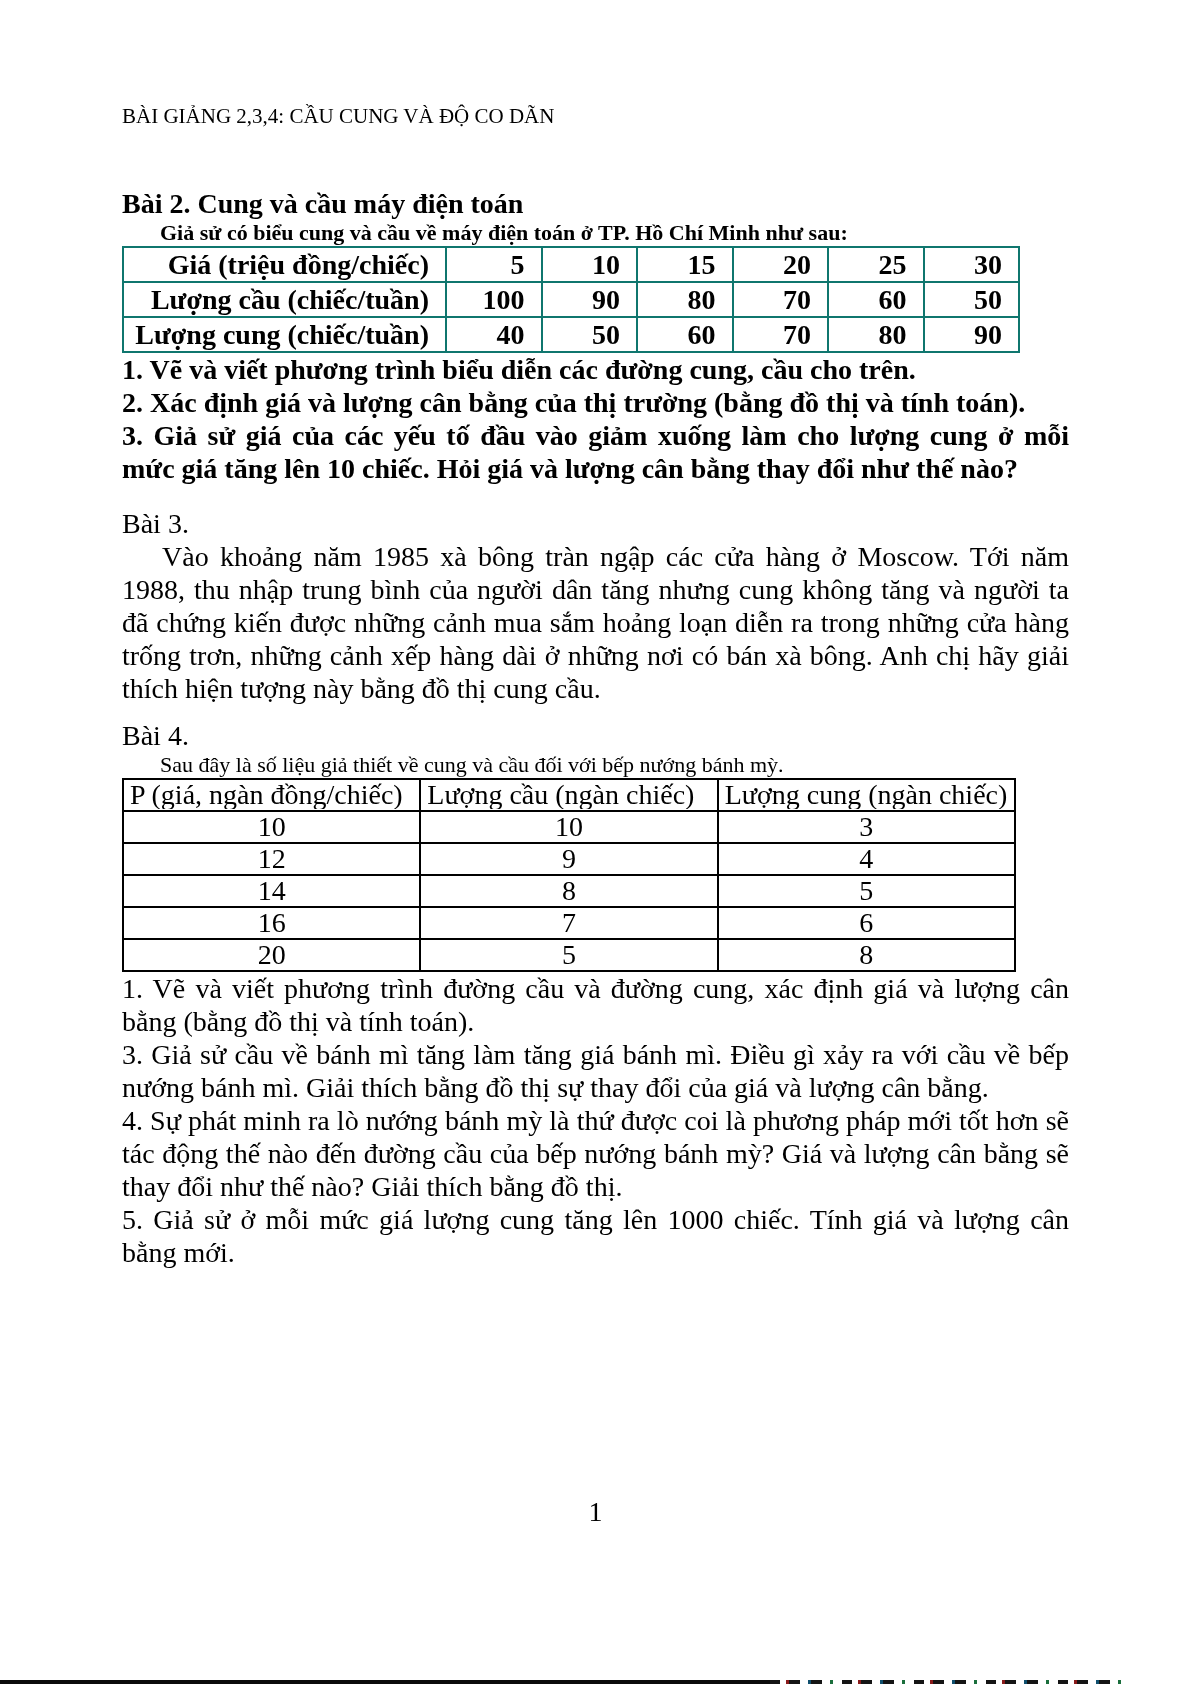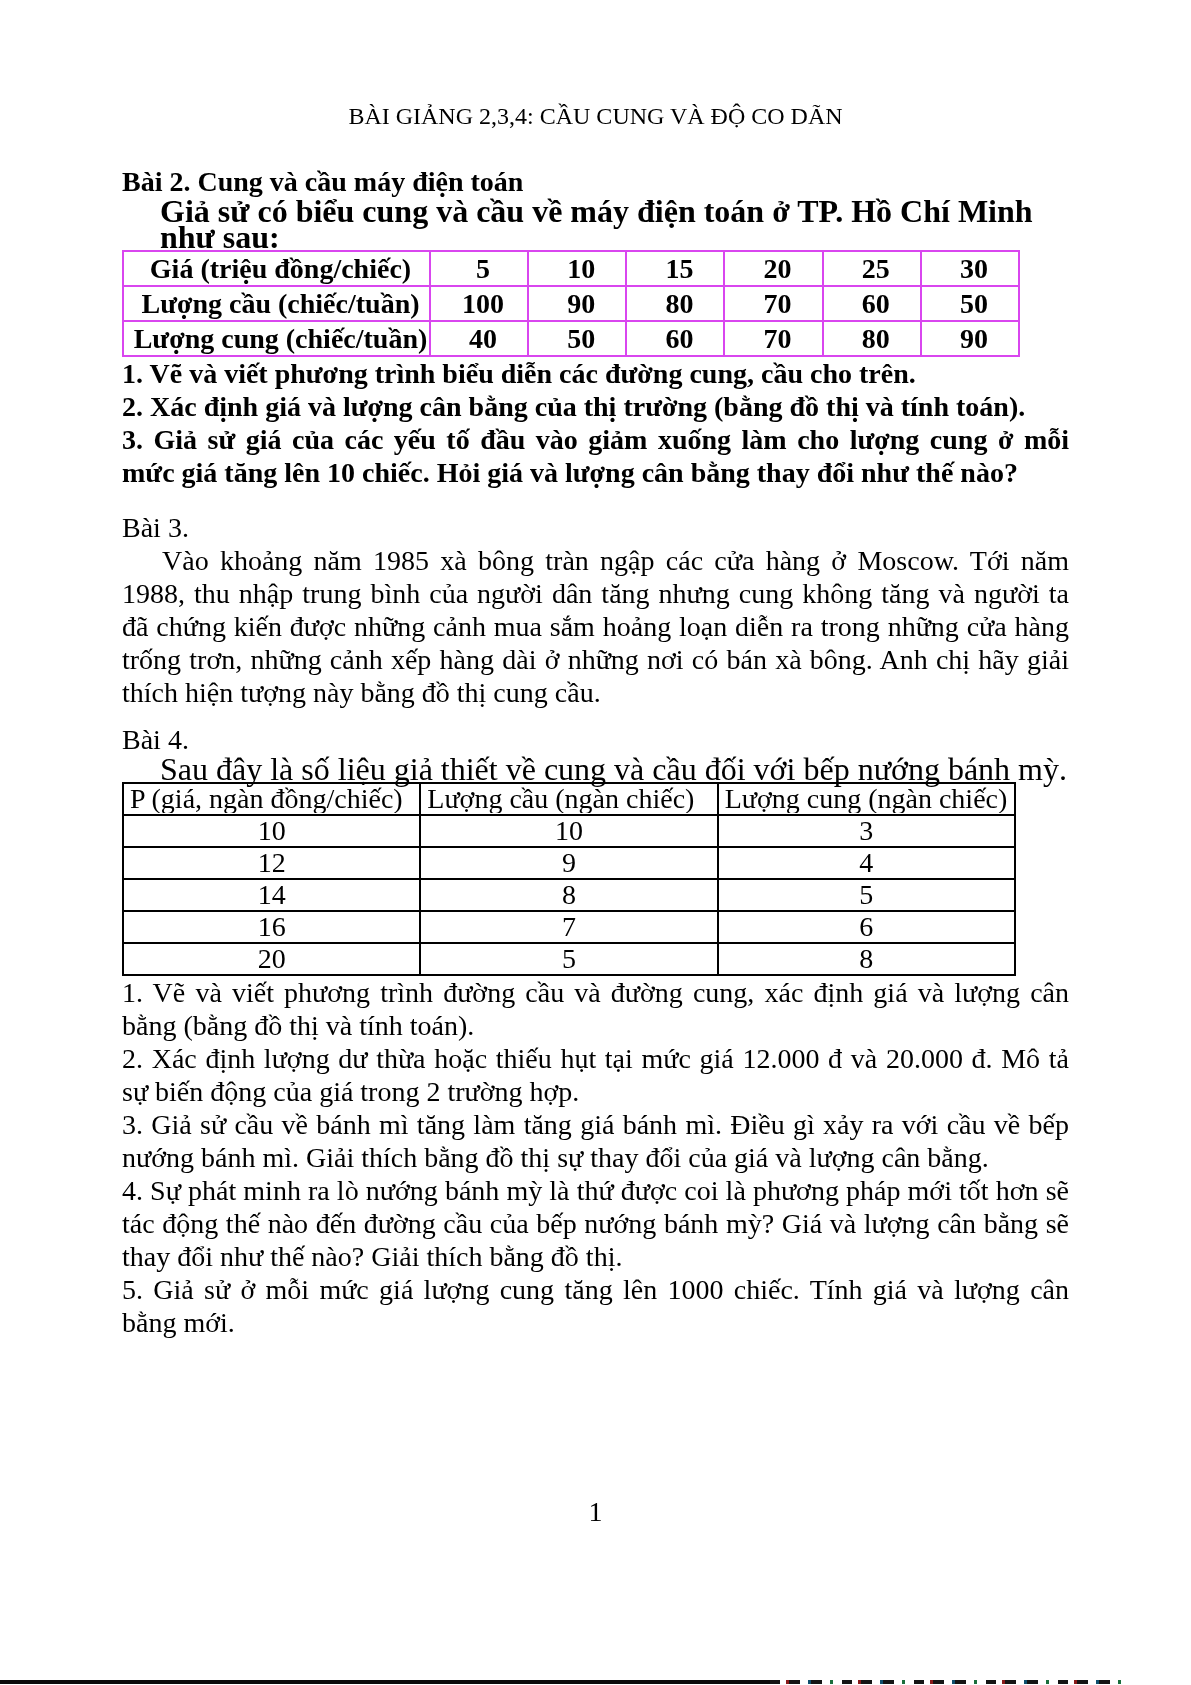--- a/index.html
+++ b/index.html
@@ -13,59 +13,58 @@
     color: #000000;
     font-family: "Liberation Serif", "DejaVu Serif", serif;
     position: relative;
     overflow: hidden;
   }
   .page {
     padding: 100px 122px 0 122px;
     width: 947px;
   }
   .doc-title {
-    font-size: 24px;
-    line-height: 33px;
-    text-align: center;
-    margin: 0 0 32px 0;
+    font-size: 21px;
+    line-height: 33px;
+    margin: 0 0 54px 0;
     font-weight: normal;
   }
   .sec { margin: 0; }
   .sec-heading {
     font-size: 28px;
     line-height: 33px;
   }
   .para {
     font-size: 28px;
     line-height: 33px;
     text-align: justify;
     text-indent: 40px;
     margin: 0;
   }
   .intro {
-    font-size: 32px;
+    font-size: 22px;
     line-height: 26px;
     padding-left: 38px;
     margin: 0;
   }
   .mt-b2 { margin-top: 24px; font-weight: bold; }
   .mt-b3 { margin-top: 22px; }
   .mt-b4 { margin-top: 14px; }
   table {
     border-collapse: collapse;
     table-layout: fixed;
     font-size: 28px;
   }
   .t2 { width: 898px; }
   .t2 td {
-    border: 2px solid #d946ef;
+    border: 2px solid #0f766e;
     height: 33px;
     line-height: 31px;
-    padding: 0 0 0 8px;
-    text-align: center;
+    padding: 0 16px 0 8px;
+    text-align: right;
     white-space: nowrap;
     overflow: hidden;
   }
   .t2 .c-label { width: 297px; }
   .t4 { width: 894px; }
   .t4 th, .t4 td {
     border: 2px solid #000;
     height: 30px;
     line-height: 28px;
     overflow: hidden;
@@ -207,21 +206,20 @@
         <td>6</td>
       </tr>
       <tr>
         <td>20</td>
         <td>5</td>
         <td>8</td>
       </tr>
     </tbody>
       </table>
     <div class="question">1. Vẽ và viết phương trình đường cầu và đường cung, xác định giá và lượng cân bằng (bằng đồ thị và tính toán).</div>
-    <div class="question">2. Xác định lượng dư thừa hoặc thiếu hụt tại mức giá 12.000 đ và 20.000 đ. Mô tả sự biến động của giá trong 2 trường hợp.</div>
     <div class="question">3. Giả sử cầu về bánh mì tăng làm tăng giá bánh mì. Điều gì xảy ra với cầu về bếp nướng bánh mì. Giải thích bằng đồ thị sự thay đổi của giá và lượng cân bằng.</div>
     <div class="question">4. Sự phát minh ra lò nướng bánh mỳ là thứ được coi là phương pháp mới tốt hơn sẽ tác động thế nào đến đường cầu của bếp nướng bánh mỳ? Giá và lượng cân bằng sẽ thay đổi như thế nào? Giải thích bằng đồ thị.</div>
     <div class="question">5. Giả sử ở mỗi mức giá lượng cung tăng lên 1000 chiếc. Tính giá và lượng cân bằng mới.</div>
   </div>
 
 </div>
 
 <div class="footer">1</div>
 
 <div class="edge-strip">

